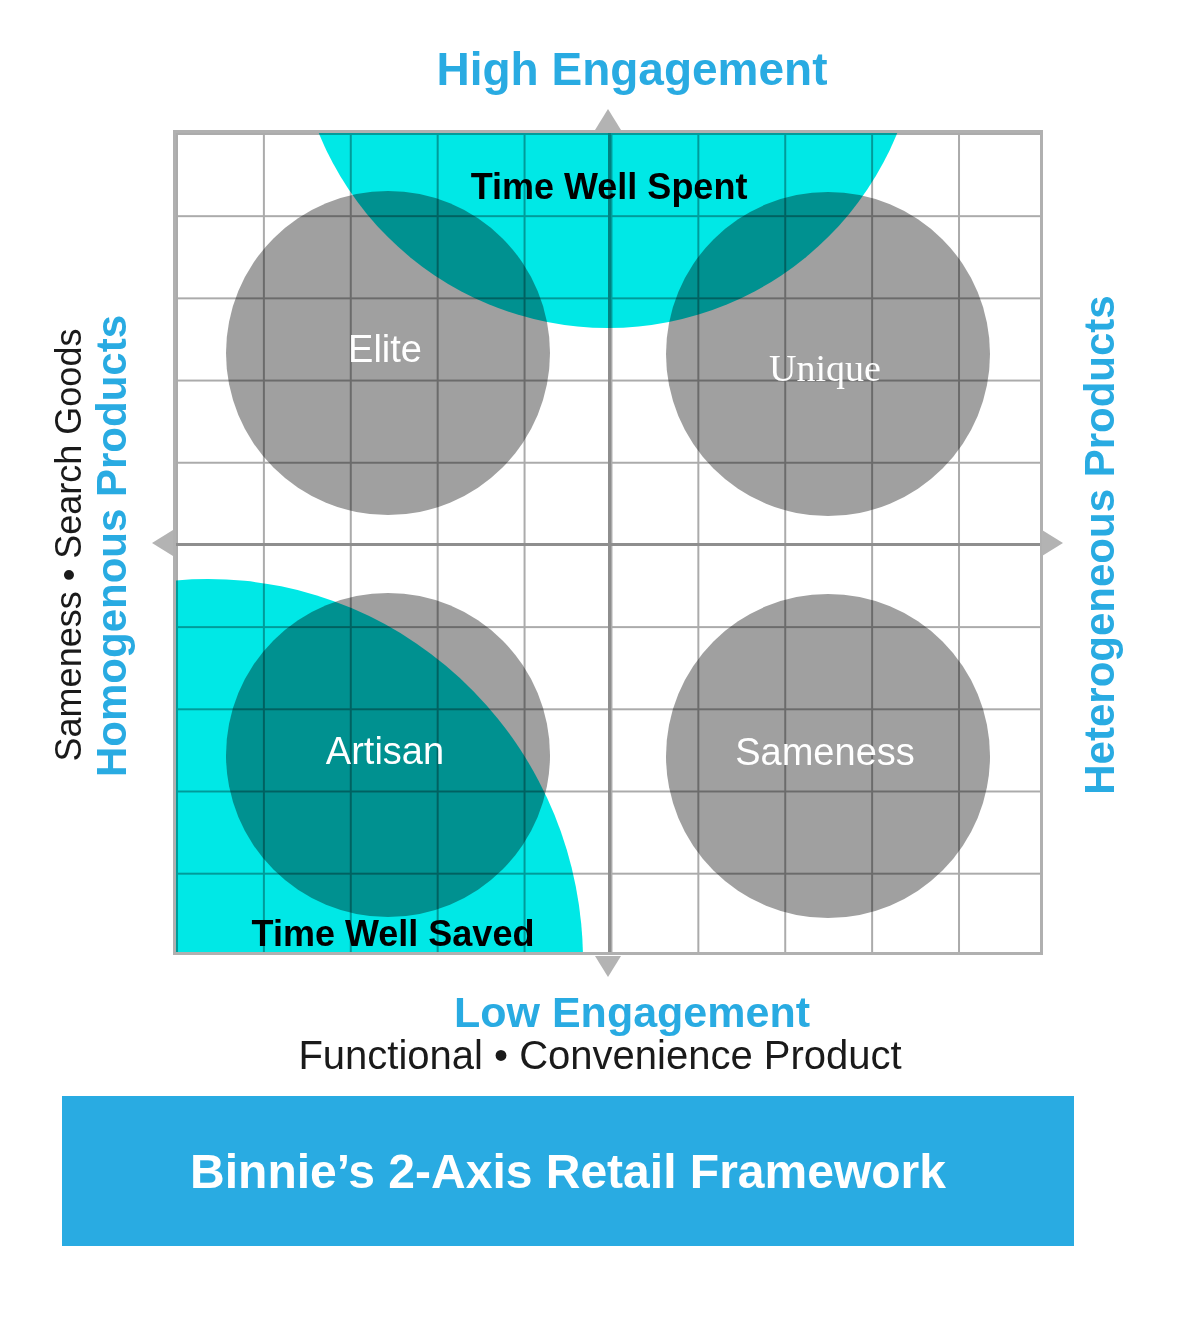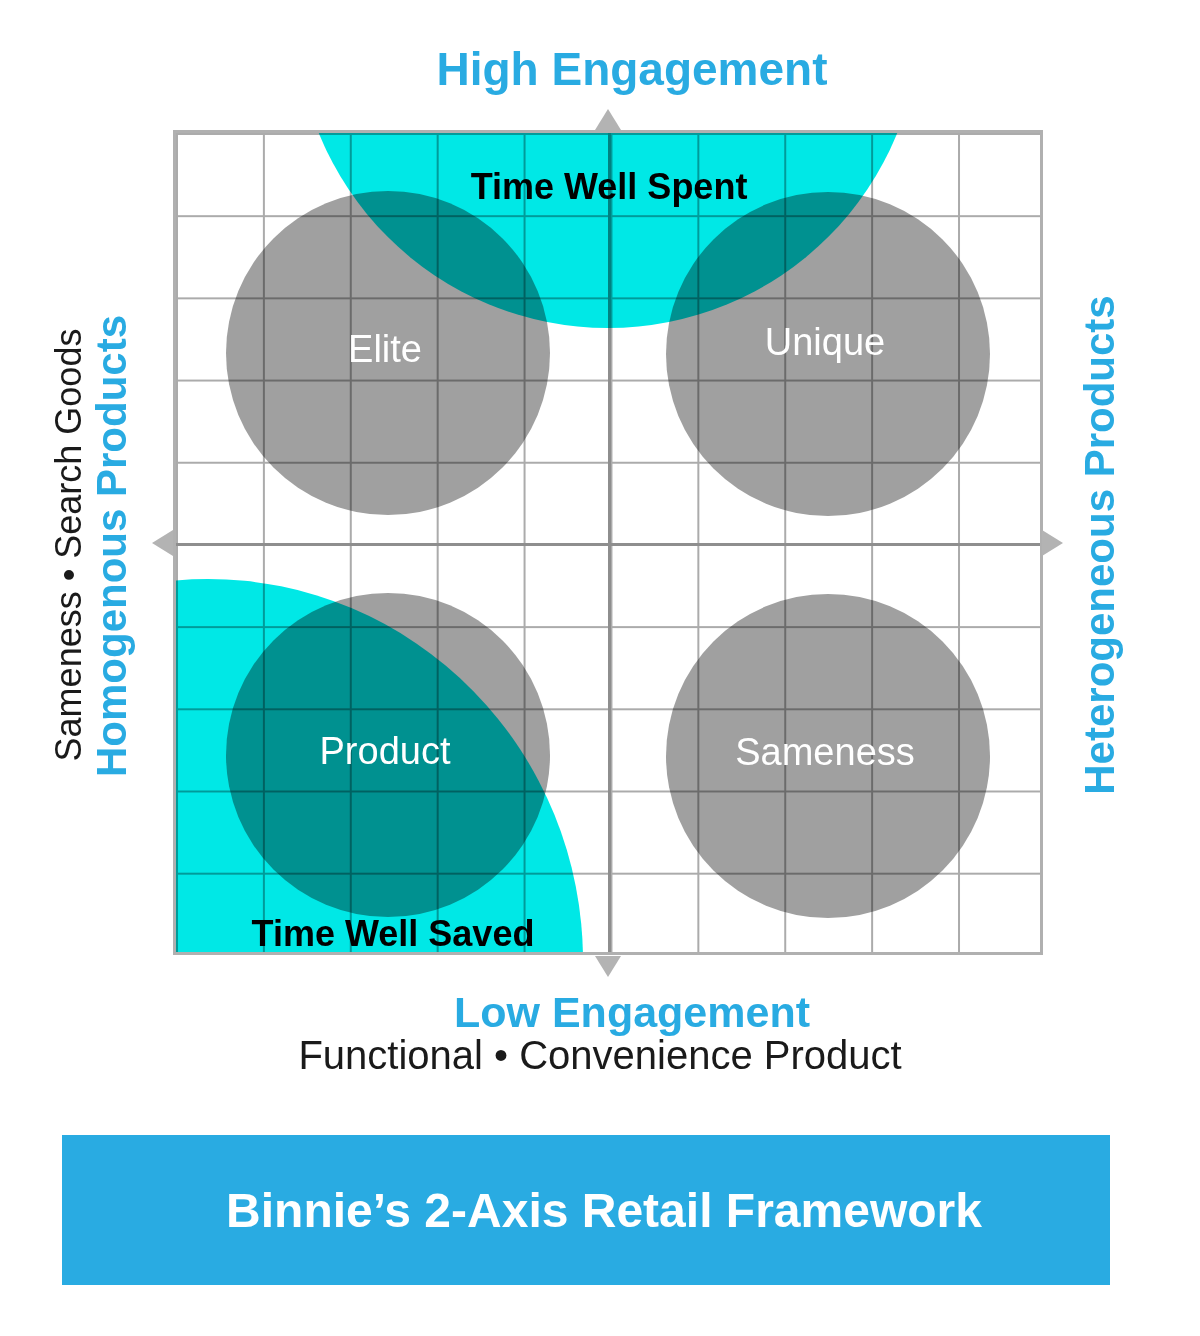--- a/index.html
+++ b/index.html
@@ -41,21 +41,21 @@
   .c-elite{left:50px;top:58px;}
   .c-unique{left:490px;top:59px;}
   .c-mundane{left:50px;top:460px;}
   .c-artisan{left:490px;top:461px;}
 
   
   .lbl{position:absolute;transform:translate(-50%,-50%);white-space:nowrap;line-height:1.05;}
   .circle-lbl{color:var(--circle-label);font-size:38px;font-weight:400;}
   .zone-lbl{color:var(--zone-text);font-size:36px;font-weight:700;}
   .l-elite{left:385px;top:350px;}
-  .l-unique{left:825px;top:343px;}
+  .l-unique{left:825px;top:369px;font-family:Liberation Serif, serif;}
   .l-mundane{left:385px;top:752px;}
   .l-artisan{left:825px;top:753px;}
   .l-tws{left:609px;top:187px;}
   .l-twsv{left:393px;top:934px;}
 
   
   .caption{position:absolute;left:0;width:1200px;text-align:center;}
   .cap-blue{color:var(--accent-blue);font-weight:700;margin-left:32px;}
   .top-cap{top:42px;font-size:46px;}
   .low-cap{top:988px;font-size:43px;}
@@ -68,22 +68,22 @@
 
   
   .arrow{position:absolute;width:0;height:0;}
   .arrow-up{left:595px;top:109px;border-left:13px solid transparent;border-right:13px solid transparent;border-bottom:21px solid var(--arrow-gray);}
   .arrow-down{left:595px;top:956px;border-left:13px solid transparent;border-right:13px solid transparent;border-top:21px solid var(--arrow-gray);}
   .arrow-left{left:152px;top:530px;border-top:13px solid transparent;border-bottom:13px solid transparent;border-right:21px solid var(--arrow-gray);}
   .arrow-right{left:1042px;top:530px;border-top:13px solid transparent;border-bottom:13px solid transparent;border-left:21px solid var(--arrow-gray);}
 
   
   .banner{
-    position:absolute;left:62px;top:1135px;width:1012px;height:150px;
-    background:var(--banner-bg);display:flex;align-items:center;justify-content:center;padding-left:36px;
+    position:absolute;left:62px;top:1096px;width:1012px;height:150px;
+    background:var(--banner-bg);display:flex;align-items:center;justify-content:center;
   }
   .banner-title{color:var(--banner-text);font-size:48px;font-weight:700;}
 </style>
 </head>
 <body>
 
 <div class="canvas">
 
   <div class="caption cap-blue top-cap">High Engagement</div>
 
@@ -100,21 +100,21 @@
     <div class="blend circle-gray c-artisan"></div>
   </div>
 
   <div class="arrow arrow-up"></div>
   <div class="arrow arrow-down"></div>
   <div class="arrow arrow-left"></div>
   <div class="arrow arrow-right"></div>
 
   <div class="lbl circle-lbl l-elite">Elite</div>
   <div class="lbl circle-lbl l-unique">Unique</div>
-  <div class="lbl circle-lbl l-mundane">Product</div>
+  <div class="lbl circle-lbl l-mundane">Artisan</div>
   <div class="lbl circle-lbl l-artisan">Sameness</div>
 
   <div class="lbl zone-lbl l-twsv">Time Well Saved</div>
   <div class="lbl zone-lbl l-tws">Time Well Spent</div>
 
   <div class="caption fn-cap">Functional • Convenience Product</div>
   <div class="caption cap-blue low-cap">Low Engagement</div>
 
   <div class="side left-sub">Sameness • Search Goods</div>
   <div class="side left-main">Homogenous Products</div>

